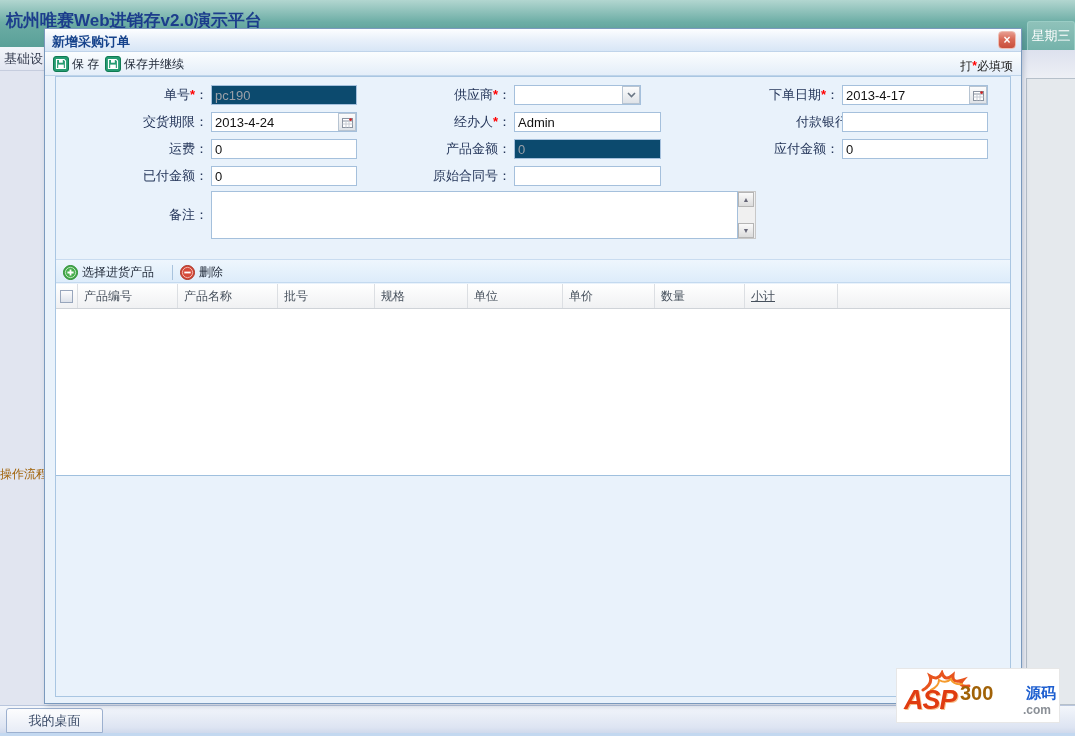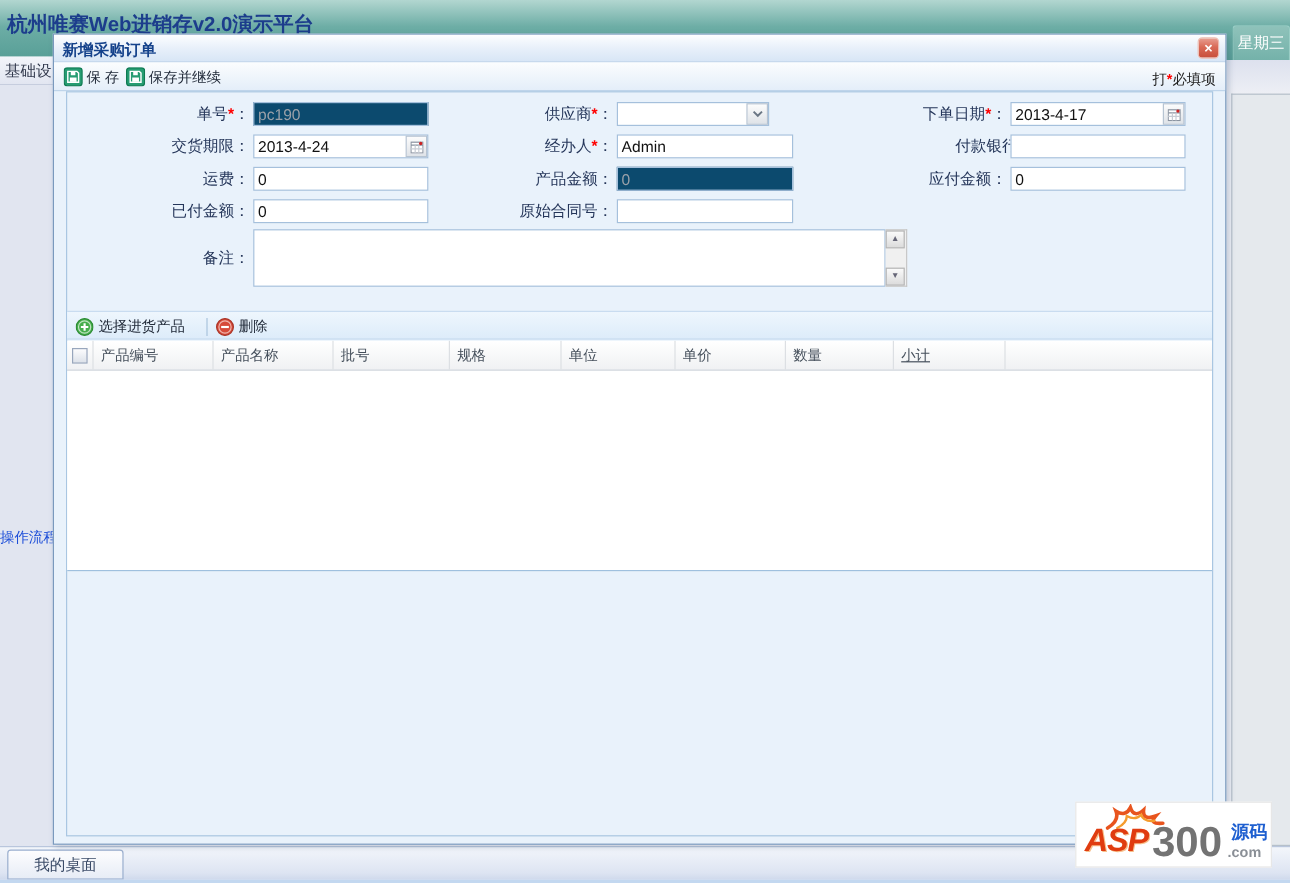--- a/index.html
+++ b/index.html
@@ -15,21 +15,21 @@
   .app-title { position:absolute; left:6px; top:9px; font-size:17px; font-weight:bold; color:#1c3d8c; white-space:nowrap; }
   .weekday-tab { position:absolute; left:1027px; top:21px; width:48px; height:29px;
     background:linear-gradient(180deg,#8fc2ba,#74b2aa); border:1px solid #9acdc5; border-bottom:none;
     border-radius:3px 3px 0 0; color:#fff; font-size:13px; text-align:center; line-height:27px; }
   
   .left-col { position:absolute; left:0; top:50px; width:45px; height:655px; background:#e6e9f3; }
   .left-acc-header { position:absolute; left:0; top:47px; width:45px; height:24px;
     background:linear-gradient(180deg,#f3f5fa,#e2e6f1); border-bottom:1px solid #c6cdde;
     color:#333a4d; font-size:13px; line-height:23px; padding-left:4px; overflow:hidden; white-space:nowrap; }
   .left-panel { position:absolute; left:0; top:71px; width:45px; height:634px; background:#e1e5f0; }
-  .flow-link { position:absolute; left:0; top:440px; width:45px; font-size:12px; color:#1d4ed8; white-space:nowrap; overflow:hidden; }
+  .flow-link { position:absolute; left:0; top:466px; width:45px; font-size:12px; color:#a16207; white-space:nowrap; overflow:hidden; }
   
   .right-grad { position:absolute; left:1022px; top:50px; width:53px; height:28px;
     background:linear-gradient(180deg,#dde1ee,#edeff5); }
   .right-panel { position:absolute; left:1026px; top:78px; width:49px; height:627px;
     background:#e5e9ed; border:1px solid #b6c0ca; border-right:none; }
   
   .taskbar { position:absolute; left:0; top:705px; width:1075px; height:28px;
     background:linear-gradient(180deg,#f3f6fb 0%,#dde4f2 80%,#cfd9ec 100%); border-top:1px solid #b9c6dd; }
   .task-tab { position:absolute; left:6px; top:2px; width:97px; height:25px;
     background:linear-gradient(180deg,#fdfdfe,#e7ecf6); border:1px solid #9cb0cf; border-radius:3px 3px 0 0;
@@ -80,21 +80,21 @@
     line-height:24px; padding-left:6px; overflow:hidden; white-space:nowrap; cursor:pointer; }
   .gh-cb-cell { display:flex; align-items:center; justify-content:center; border-right:1px solid #dcdfe3; cursor:pointer; }
   .cb { width:13px; height:13px; border:1px solid #98a6bc; background:linear-gradient(180deg,#fcfcfd,#dde2ea); }
   .grid-body { position:absolute; left:0; top:232px; width:954px; height:167px; background:#fff;
     border-bottom:1px solid #9fc0de; }
   
   .watermark { position:absolute; left:896px; top:668px; width:164px; height:55px; background:#fff;
     border:1px solid #e7e7e7; z-index:50; overflow:hidden; }
   .wm-asp { position:absolute; left:7px; top:16px; font-size:27px; font-weight:bold; font-style:italic;
     color:#e03c10; letter-spacing:-1px; text-shadow:1px 1px 0 #f7c08c; }
-  .wm-num { position:absolute; left:63px; top:13px; font-size:35px; font-weight:bold; color:#737373; letter-spacing:0; }
+  .wm-num { position:absolute; left:63px; top:13px; font-size:20px; font-weight:bold; color:#a16207; letter-spacing:0; }
   .wm-cn { position:absolute; left:129px; top:15px; font-size:15px; font-weight:bold; color:#1e5fd0; }
   .wm-com { position:absolute; left:126px; top:34px; font-size:12px; font-weight:bold; color:#8a8f96; }
   .wm-flame { position:absolute; left:22px; top:1px; }
   .icon-cell { display:inline-flex; align-items:center; justify-content:center; }
 </style>
 </head>
 <body>
 
 <div class="stage">
 

